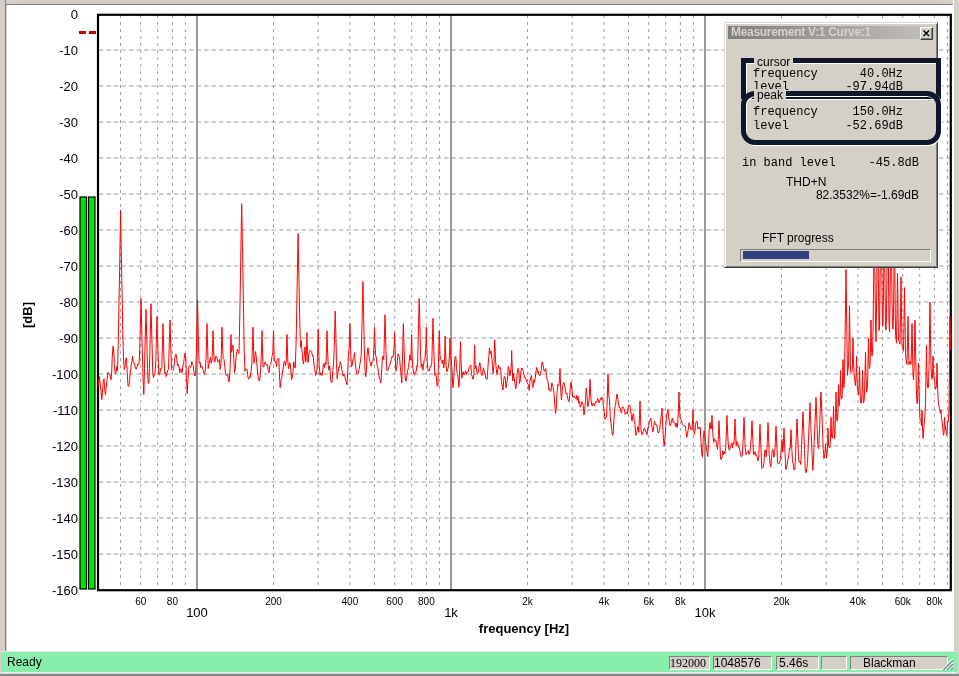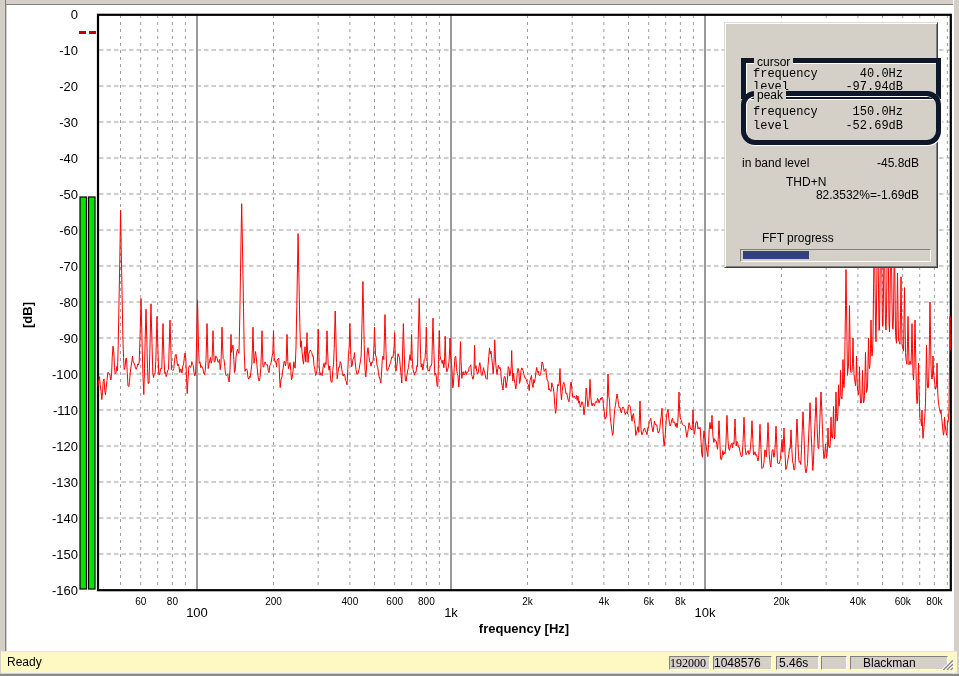--- a/index.html
+++ b/index.html
@@ -28,21 +28,21 @@
 .grp{position:absolute;left:16px;width:190px;border:5px solid #0f172a;box-shadow:1px 1px 0 #fff, inset 1px 1px 0 #fff;}
 .grplab{position:absolute;top:-7px;left:8px;background:#d4d0c8;padding:0 3px;line-height:13px;}
 .row{position:absolute;left:7px;right:33px;height:13px;line-height:13px;font-family:Liberation Mono, monospace;}
 .row .v{float:right;}
 #dlg .free{position:absolute;left:17px;right:18px;height:13px;line-height:13px;}
 #fftlab{position:absolute;left:37px;top:208px;}
 #pbar{position:absolute;left:15px;top:226px;width:189px;height:11px;background:#d4d0c8;
 border:1px solid;border-color:#808080 #fff #fff #808080;}
 #pfill{position:absolute;left:2px;top:1px;width:66px;height:8px;background:#31417b;}
 
-#sbar{position:absolute;left:1px;top:651px;width:956px;height:20px;background:#fef9c3;border-top:1px solid #e8e6e0;border-bottom:1px solid #f4f2ee;font-size:12px;}
+#sbar{position:absolute;left:1px;top:651px;width:956px;height:20px;background:#86efac;border-top:1px solid #e8e6e0;border-bottom:1px solid #f4f2ee;font-size:12px;}
 .pane{position:absolute;top:4px;height:12px;border:1px solid;border-color:#808080 #fff #fff #808080;
 line-height:12px;background:#d4d0c8;}
 #grip{position:absolute;left:940px;top:657px;width:13px;height:13px;}
 </style></head>
 <body>
 <div id="client"></div>
 <svg id="plot" width="959" height="676" viewBox="0 0 959 676">
 <g>
       <line x1="99" y1="50" x2="950" y2="50" class="gh"></line>
       <line x1="99" y1="86" x2="950" y2="86" class="gh"></line>
@@ -135,31 +135,34 @@
       <text x="705.0" y="617" class="xM" text-anchor="middle">10k</text>
 <text x="524" y="633" class="ax" text-anchor="middle">frequency [Hz]</text>
 <text x="32" y="315" class="ax" text-anchor="middle" transform="rotate(-90 32 315)">[dB]</text>
 </g>
 </svg>
 <div id="topstrip"></div>
 <div id="leftstrip"></div>
 <div id="rightstrip"></div>
 <div id="botstrip"></div>
 <div id="dlg">
+  <div id="title">Measurement V:1 Curve:1<div id="closebtn"><svg width="11" height="11" viewBox="0 0 11 11">
+          <path d="M2.5 2.5 L8 8 M8 2.5 L2.5 8" stroke="#000" stroke-width="1.4"></path>
+        </svg></div></div>
   <div class="grp" style="top:35px;height:31px;">
     <div class="grplab">cursor</div>
     <div class="row" style="top:5px;">frequency<span class="v">40.0Hz</span></div>
     <div class="row" style="top:18px;">level<span class="v">-97.94dB</span></div>
   </div>
   <div class="grp" style="top:68px;height:44px;border-radius:14px;">
     <div class="grplab">peak</div>
     <div class="row" style="top:10px;">frequency<span class="v">150.0Hz</span></div>
     <div class="row" style="top:24px;">level<span class="v">-52.69dB</span></div>
   </div>
-  <div class="free" style="top:134px;">in band level<span style="float:right">-45.8dB</span></div>
+  <div class="free" style="top:134px;font-family:Liberation Mono, monospace;">in band level<span style="float:right">-45.8dB</span></div>
   <div class="free" style="top:153px;margin-left:44px;">THD+N<span style="float:right">82.3532%=-1.69dB</span></div>
   <div id="fftlab">FFT progress</div>
   <div id="pbar">
       <div id="pfill"></div>
     </div>
 </div>
 <div id="sbar">
   <div style="position:absolute;left:6px;top:4px;line-height:13px;">Ready</div>
   <div class="pane" style="left:668px;width:39px;text-align:left;font-family:Liberation Serif, serif;">192000</div>
   <div class="pane" style="left:712px;width:57px;">1048576</div>

